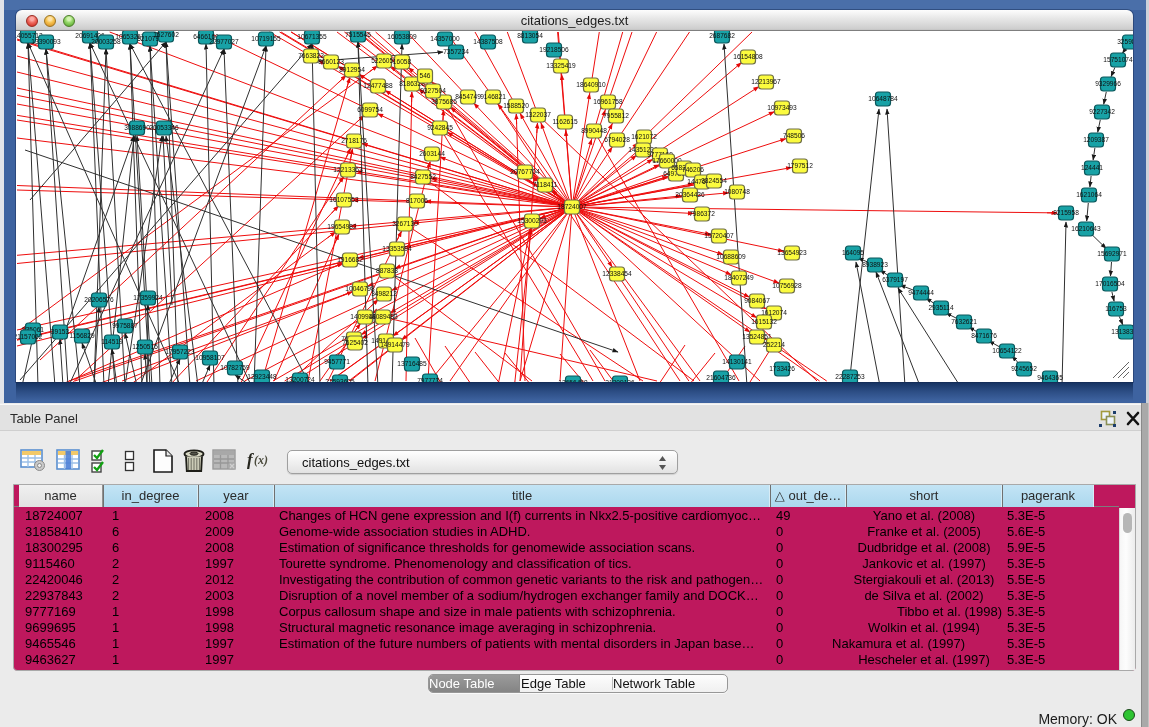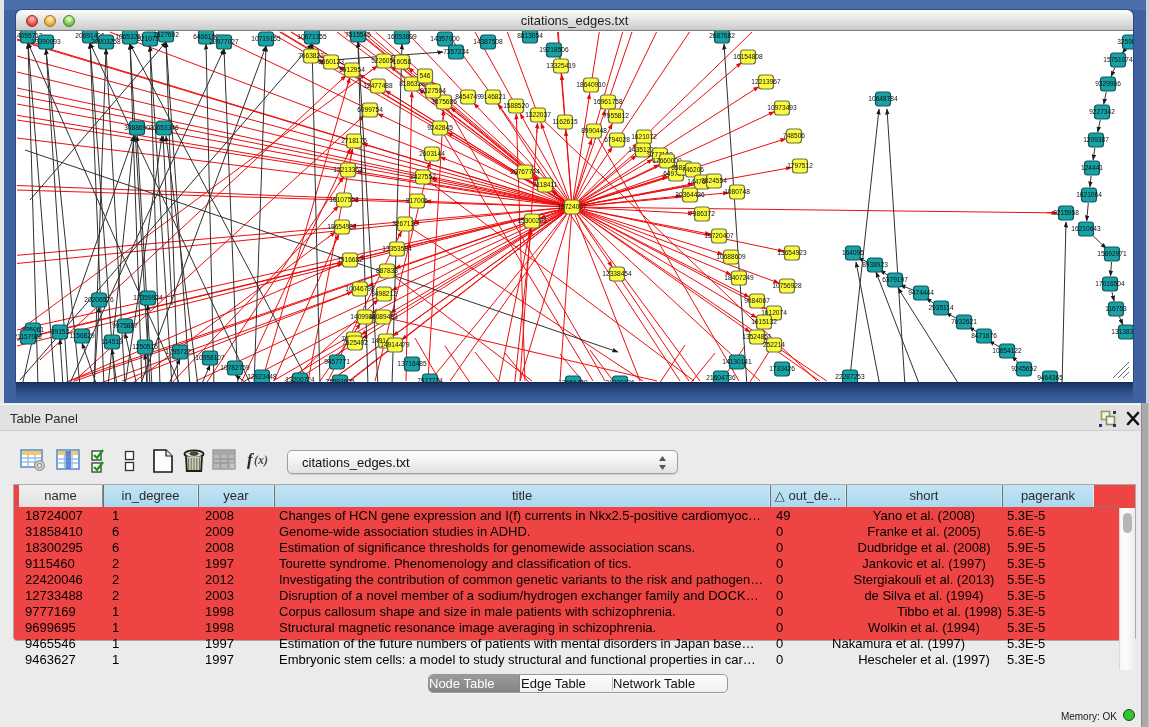--- a/index.html
+++ b/index.html
@@ -24,35 +24,35 @@
 #phead{position:absolute;left:0;top:1px;width:1149px;height:27px;background:#e2e2e2;border-bottom:1px solid #cfcfcf;border-top:1px solid #f8f8f8;}
 #phead .t{position:absolute;left:10px;top:6px;font-size:13px;color:#2a2a2a;}
 #px{position:absolute;right:9px;top:5px;width:14px;height:16px;}
 #pfloat{position:absolute;right:31px;top:5px;width:20px;height:18px;}
 #toolbar{position:absolute;left:0;top:28px;width:1149px;height:55px;}
 .tbi{position:absolute;top:17px;}
 #combo{position:absolute;left:287px;top:19px;width:391px;height:24px;border:1px solid #9f9f9f;border-radius:5px;
  background:linear-gradient(#ffffff,#f2f2f2 45%,#e2e2e2);box-shadow:0 1px 1px rgba(0,0,0,.12);}
 #combo .ct{position:absolute;left:14px;top:4px;font-size:13px;color:#111;}
 #combo .arr{position:absolute;right:10px;top:4px;}
-#tablewrap{position:absolute;left:13px;top:81px;width:1123px;height:157px;border:1px solid #a9a9a9;border-radius:0 0 4px 4px;background:#ef4444;}
+#tablewrap{position:absolute;left:13px;top:81px;width:1123px;height:187px;border:1px solid #a9a9a9;border-radius:0 0 4px 4px;background:#be185d;}
 #thead{position:absolute;left:0;top:0;width:1105px;height:22px;border-bottom:1px solid #7d7d7d;}
 .th{position:absolute;top:0;height:22px;font-size:13px;color:#2b2b2b;text-align:center;line-height:22px;
  background:linear-gradient(#c3e4f5,#abd8ee);border-right:1px solid #d8ecf6;border-left:1px solid #707070;}
 .th.gray{background:linear-gradient(#f0f0f0,#e2e2e2);border-left:none;border-right:1px solid #909090;}
 #rows{position:absolute;left:0;top:23px;width:1105px;height:160px;font-size:13px;color:#000;}
 .cell{position:absolute;white-space:nowrap;overflow:hidden;}
 #vscroll{position:absolute;left:1105px;top:23px;width:16px;height:162px;background:linear-gradient(90deg,#f6f6f6,#fdfdfd 40%,#ececec);border-left:1px solid #d8d8d8;}
 #vthumb{position:absolute;left:3px;top:5px;width:9px;height:20px;border-radius:5px;background:#b6b6b6;}
 #tabs{position:absolute;left:428px;top:271px;width:300px;height:19px;border:1px solid #979797;border-radius:5px;
  background:linear-gradient(#fdfdfd,#f0f0f0);box-shadow:0 1px 0 rgba(255,255,255,.7);font-size:13px;}
 .seg{position:absolute;top:0;height:17px;line-height:17px;text-align:left;color:#111;}
 .seg.sel{background:linear-gradient(#9b9b9b,#848484);color:#fff;border-radius:4px 0 0 4px;border-right:1px solid #8a8a8a;}
 .segsep{position:absolute;top:2px;width:1px;height:13px;background:#b9b9b9;}
-#mem{position:absolute;right:32px;top:308px;font-size:10px;color:#1a1a1a;}
+#mem{position:absolute;right:32px;top:308px;font-size:14px;color:#1a1a1a;}
 #memdot{position:absolute;right:14px;top:306px;width:12px;height:12px;border-radius:50%;background:#2ec432;border:1.5px solid #1c4a1c;}
 #pscroll{position:absolute;right:0px;top:0;width:8px;height:324px;background:#a9a9a9;border-left:1px solid #8a8a8a;border-right:1px solid #c2c2c2;}
 </style></head>
 <body>
 <div id="desk">
   <div class="topstrip"></div>
   <div class="underwin"></div>
   <div class="leftlight"></div>
   <div class="rightlight"></div>
 </div>
@@ -775,26 +775,26 @@
         <div class="cell" style="left:762px;top:48px">0</div>
         <div class="cell" style="left:832px;top:48px;width:156px;text-align:center">Jankovic et al. (1997)</div>
         <div class="cell" style="left:993px;top:48px">5.3E‑5</div>
         <div class="cell" style="left:11px;top:64px">22420046</div>
         <div class="cell" style="left:98px;top:64px">2</div>
         <div class="cell" style="left:191px;top:64px">2012</div>
         <div class="cell" style="left:265px;top:64px;width:488px">Investigating the contribution of common genetic variants to the risk and pathogen…</div>
         <div class="cell" style="left:762px;top:64px">0</div>
         <div class="cell" style="left:832px;top:64px;width:156px;text-align:center">Stergiakouli et al. (2013)</div>
         <div class="cell" style="left:993px;top:64px">5.5E‑5</div>
-        <div class="cell" style="left:11px;top:80px">12733488</div>
+        <div class="cell" style="left:11px;top:80px">22937843</div>
         <div class="cell" style="left:98px;top:80px">2</div>
         <div class="cell" style="left:191px;top:80px">2003</div>
         <div class="cell" style="left:265px;top:80px;width:488px">Disruption of a novel member of a sodium/hydrogen exchanger family and DOCK…</div>
         <div class="cell" style="left:762px;top:80px">0</div>
-        <div class="cell" style="left:832px;top:80px;width:156px;text-align:center">de Silva et al. (1994)</div>
+        <div class="cell" style="left:832px;top:80px;width:156px;text-align:center">de Silva et al. (2002)</div>
         <div class="cell" style="left:993px;top:80px">5.3E‑5</div>
         <div class="cell" style="left:11px;top:96px">9777169</div>
         <div class="cell" style="left:98px;top:96px">1</div>
         <div class="cell" style="left:191px;top:96px">1998</div>
         <div class="cell" style="left:265px;top:96px;width:488px">Corpus callosum shape and size in male patients with schizophrenia.</div>
         <div class="cell" style="left:762px;top:96px">0</div>
         <div class="cell" style="left:832px;top:96px;width:156px;text-align:right">Tibbo et al. (1998)</div>
         <div class="cell" style="left:993px;top:96px">5.3E‑5</div>
         <div class="cell" style="left:11px;top:112px">9699695</div>
         <div class="cell" style="left:98px;top:112px">1</div>
@@ -806,21 +806,20 @@
         <div class="cell" style="left:11px;top:128px">9465546</div>
         <div class="cell" style="left:98px;top:128px">1</div>
         <div class="cell" style="left:191px;top:128px">1997</div>
         <div class="cell" style="left:265px;top:128px;width:488px">Estimation of the future numbers of patients with mental disorders in Japan base…</div>
         <div class="cell" style="left:762px;top:128px">0</div>
         <div class="cell" style="left:795px;top:128px;width:156px;text-align:right">Nakamura et al. (1997)</div>
         <div class="cell" style="left:993px;top:128px">5.3E‑5</div>
         <div class="cell" style="left:11px;top:144px">9463627</div>
         <div class="cell" style="left:98px;top:144px">1</div>
         <div class="cell" style="left:191px;top:144px">1997</div>
-        <div class="cell" style="left:265px;top:144px;width:488px">Embryonic stem cells: a model to study structural and functional properties in car…</div>
         <div class="cell" style="left:762px;top:144px">0</div>
         <div class="cell" style="left:832px;top:144px;width:156px;text-align:center">Hescheler et al. (1997)</div>
         <div class="cell" style="left:993px;top:144px">5.3E‑5</div>
       </div>
     <div id="vscroll">
         <div id="vthumb"></div>
       </div>
   </div>
   <div id="tabs">
     <div class="seg sel" style="left:0;width:91px">Node Table</div>

